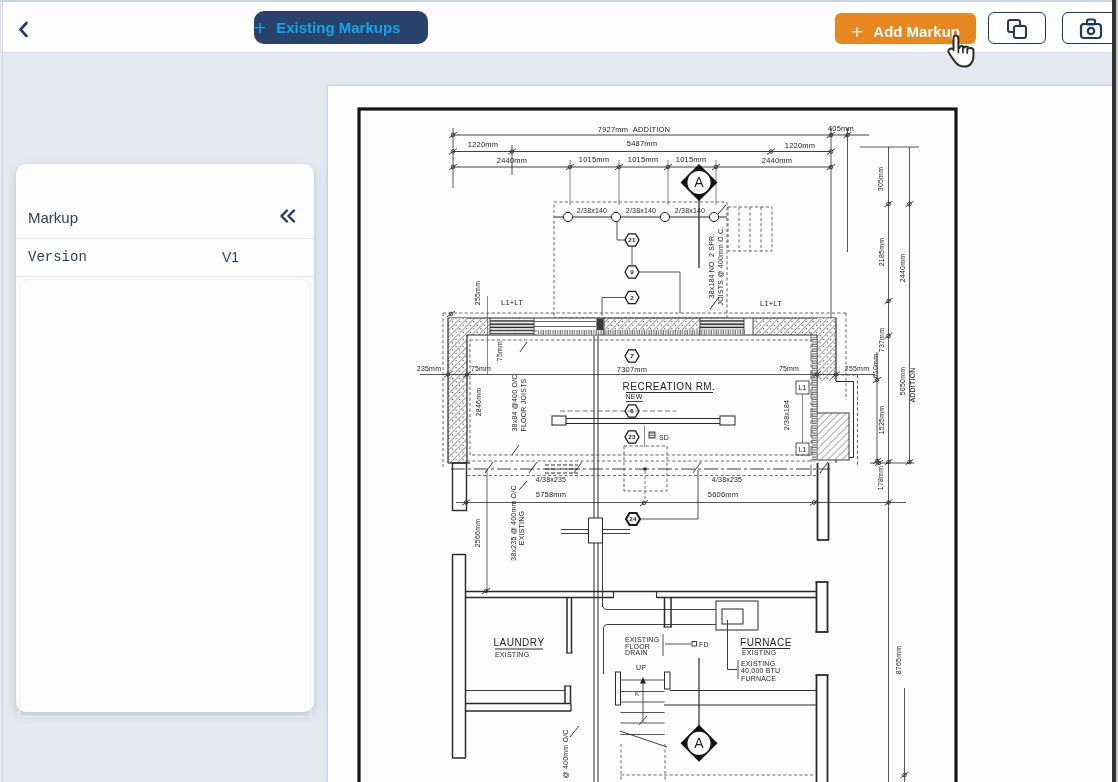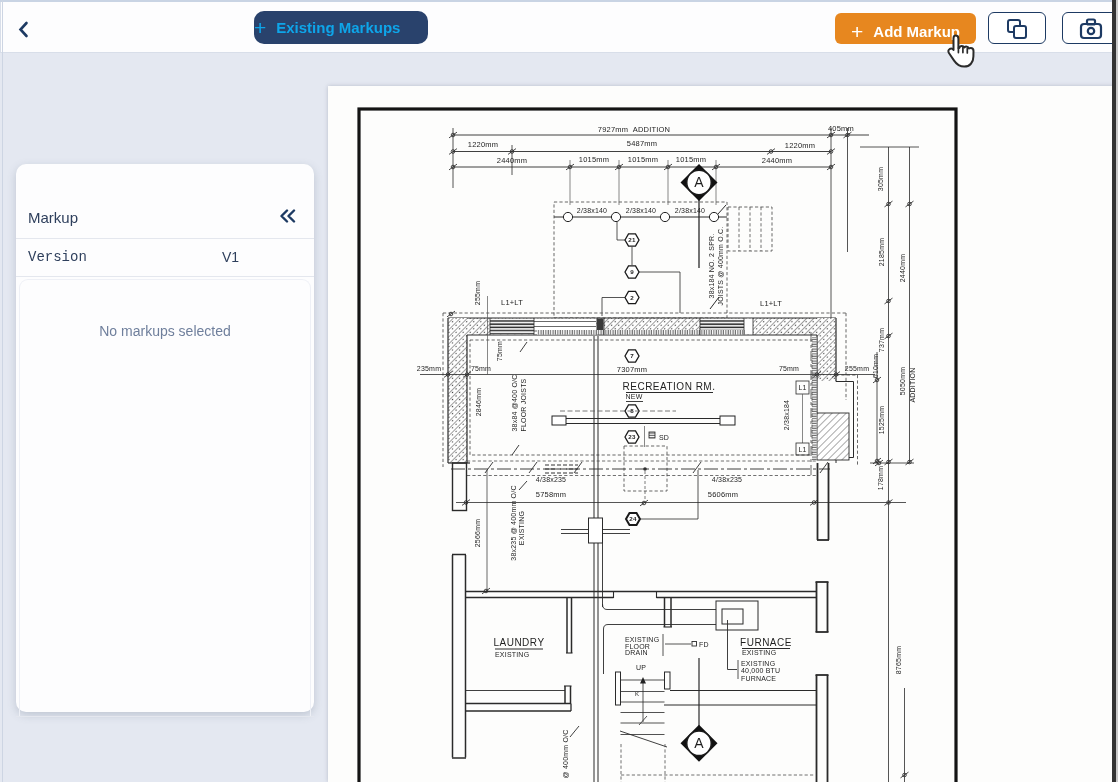--- a/index.html
+++ b/index.html
@@ -418,21 +418,20 @@
       <svg class="coll" width="17" height="14" viewBox="0 0 17 14">
         <path d="M8 1.5 L2.5 7 L8 12.5 M15 1.5 L9.5 7 L15 12.5" stroke="#1d3a63" stroke-width="2.4" fill="none" stroke-linecap="round" stroke-linejoin="round"></path>
       </svg>
     </div>
     <div class="panel-row">
       <span class="k">Version</span>
       <span class="v">V1</span>
     </div>
     <div class="panel-body">
       <div style="position:absolute;left:3px;right:3px;top:2px;bottom:0;border:1px solid #eef0f6;border-bottom:none;border-radius:9px 9px 0 0;"></div>
-      <div class="empty">No markups selected</div>
     </div>
   </div>
   <svg class="cursor" width="30" height="38" viewBox="0 0 30 38">
     <path d="M9.6 1.6 C11.3 1.6 12.4 2.9 12.4 4.7 L12.4 13.9 L13.3 14 C13.6 12.8 14.6 12 15.8 12 C16.9 12 17.8 12.6 18.2 13.5 C18.8 12.9 19.5 12.6 20.3 12.6 C21.5 12.6 22.5 13.4 22.9 14.5 C23.4 14.1 24 13.9 24.7 13.9 C26.4 13.9 27.5 15.2 27.5 17 L27.4 22.5 C27.4 28.3 23.9 32.6 18.2 32.6 C13.1 32.6 10.9 30.7 8.1 26.6 L2.9 19 C1.9 17.5 2.3 15.8 3.7 15 C5 14.3 6.5 14.7 7.5 15.9 L7.5 4.7 C7.5 2.9 8.4 1.6 9.6 1.6 Z" fill="#fff" stroke="#2b2b2b" stroke-width="2" stroke-linejoin="round"></path>
     <path d="M12.4 14.2 L12.4 18.6 M16.9 13.4 L16.9 18.6 M21.3 14.2 L21.3 19" stroke="#2b2b2b" stroke-width="1.7" stroke-linecap="round" fill="none"></path>
   </svg>
   <div style="position:absolute;left:2px;top:0;width:1px;height:782px;background:#cdd5e3;"></div>
   <div class="rightedge"></div>
 
 </body></html>

